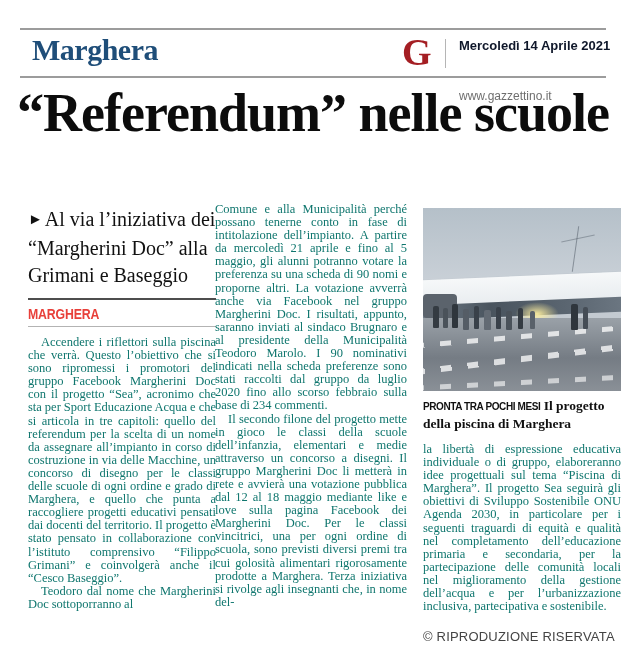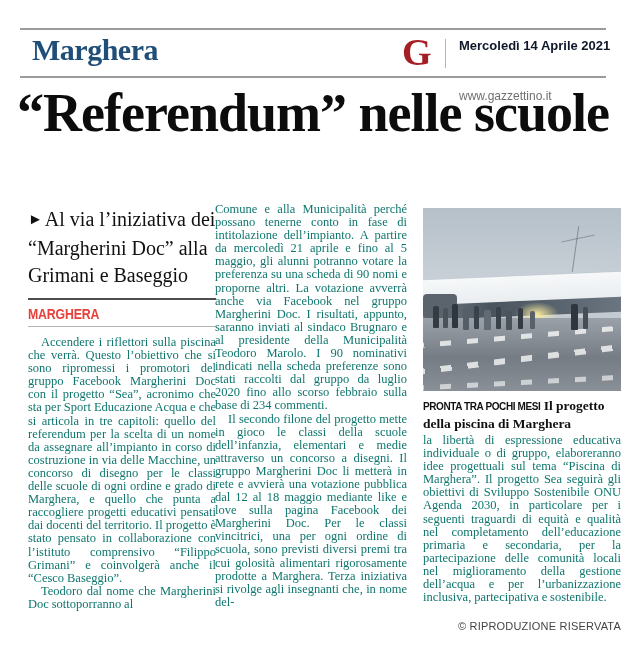--- a/index.html
+++ b/index.html
@@ -57,24 +57,24 @@
   .rule-dark{margin-top:9px;height:2px;background:#4d4d4d;}
   .kicker{
     margin-top:5px;color:var(--kicker-red);
     font-family:"Liberation Sans",sans-serif;font-weight:bold;font-size:15px;
     letter-spacing:-0.2px;transform:scaleX(0.82);transform-origin:left;
   }
   .rule-light{margin-top:4px;height:1px;background:#b3b3b3;}
   .col1-body{margin-top:9px;height:297px;overflow:hidden;}
   .col2{position:absolute;left:215px;top:203px;width:192px;height:438px;overflow:hidden;}
   .col3{position:absolute;left:423px;top:208px;width:198px;}
-  .col3-body{margin-top:2px;height:196px;overflow:hidden;}
+  .col3-body{margin-top:11px;height:196px;overflow:hidden;}
   .copyright{
-    margin-top:-10px;text-align:right;
-    font-family:"Liberation Sans",sans-serif;font-size:11px;color:#444;
+    margin-top:-10px;
+    font-family:"Liberation Sans",sans-serif;font-size:13px;color:#444;
     letter-spacing:0.2px;
   }
   
   .photo{
     position:relative;width:198px;height:183px;overflow:hidden;
     background:linear-gradient(#b5c0c9 0%,#c9d0d7 40%,#c3cad1 58%);
   }
   .ph-crane1{position:absolute;left:152px;top:18px;width:1px;height:46px;background:rgba(70,80,92,.5);transform:rotate(8deg);}
   .ph-crane2{position:absolute;left:138px;top:30px;width:34px;height:1px;background:rgba(70,80,92,.4);transform:rotate(-12deg);}
   .ph-building{

